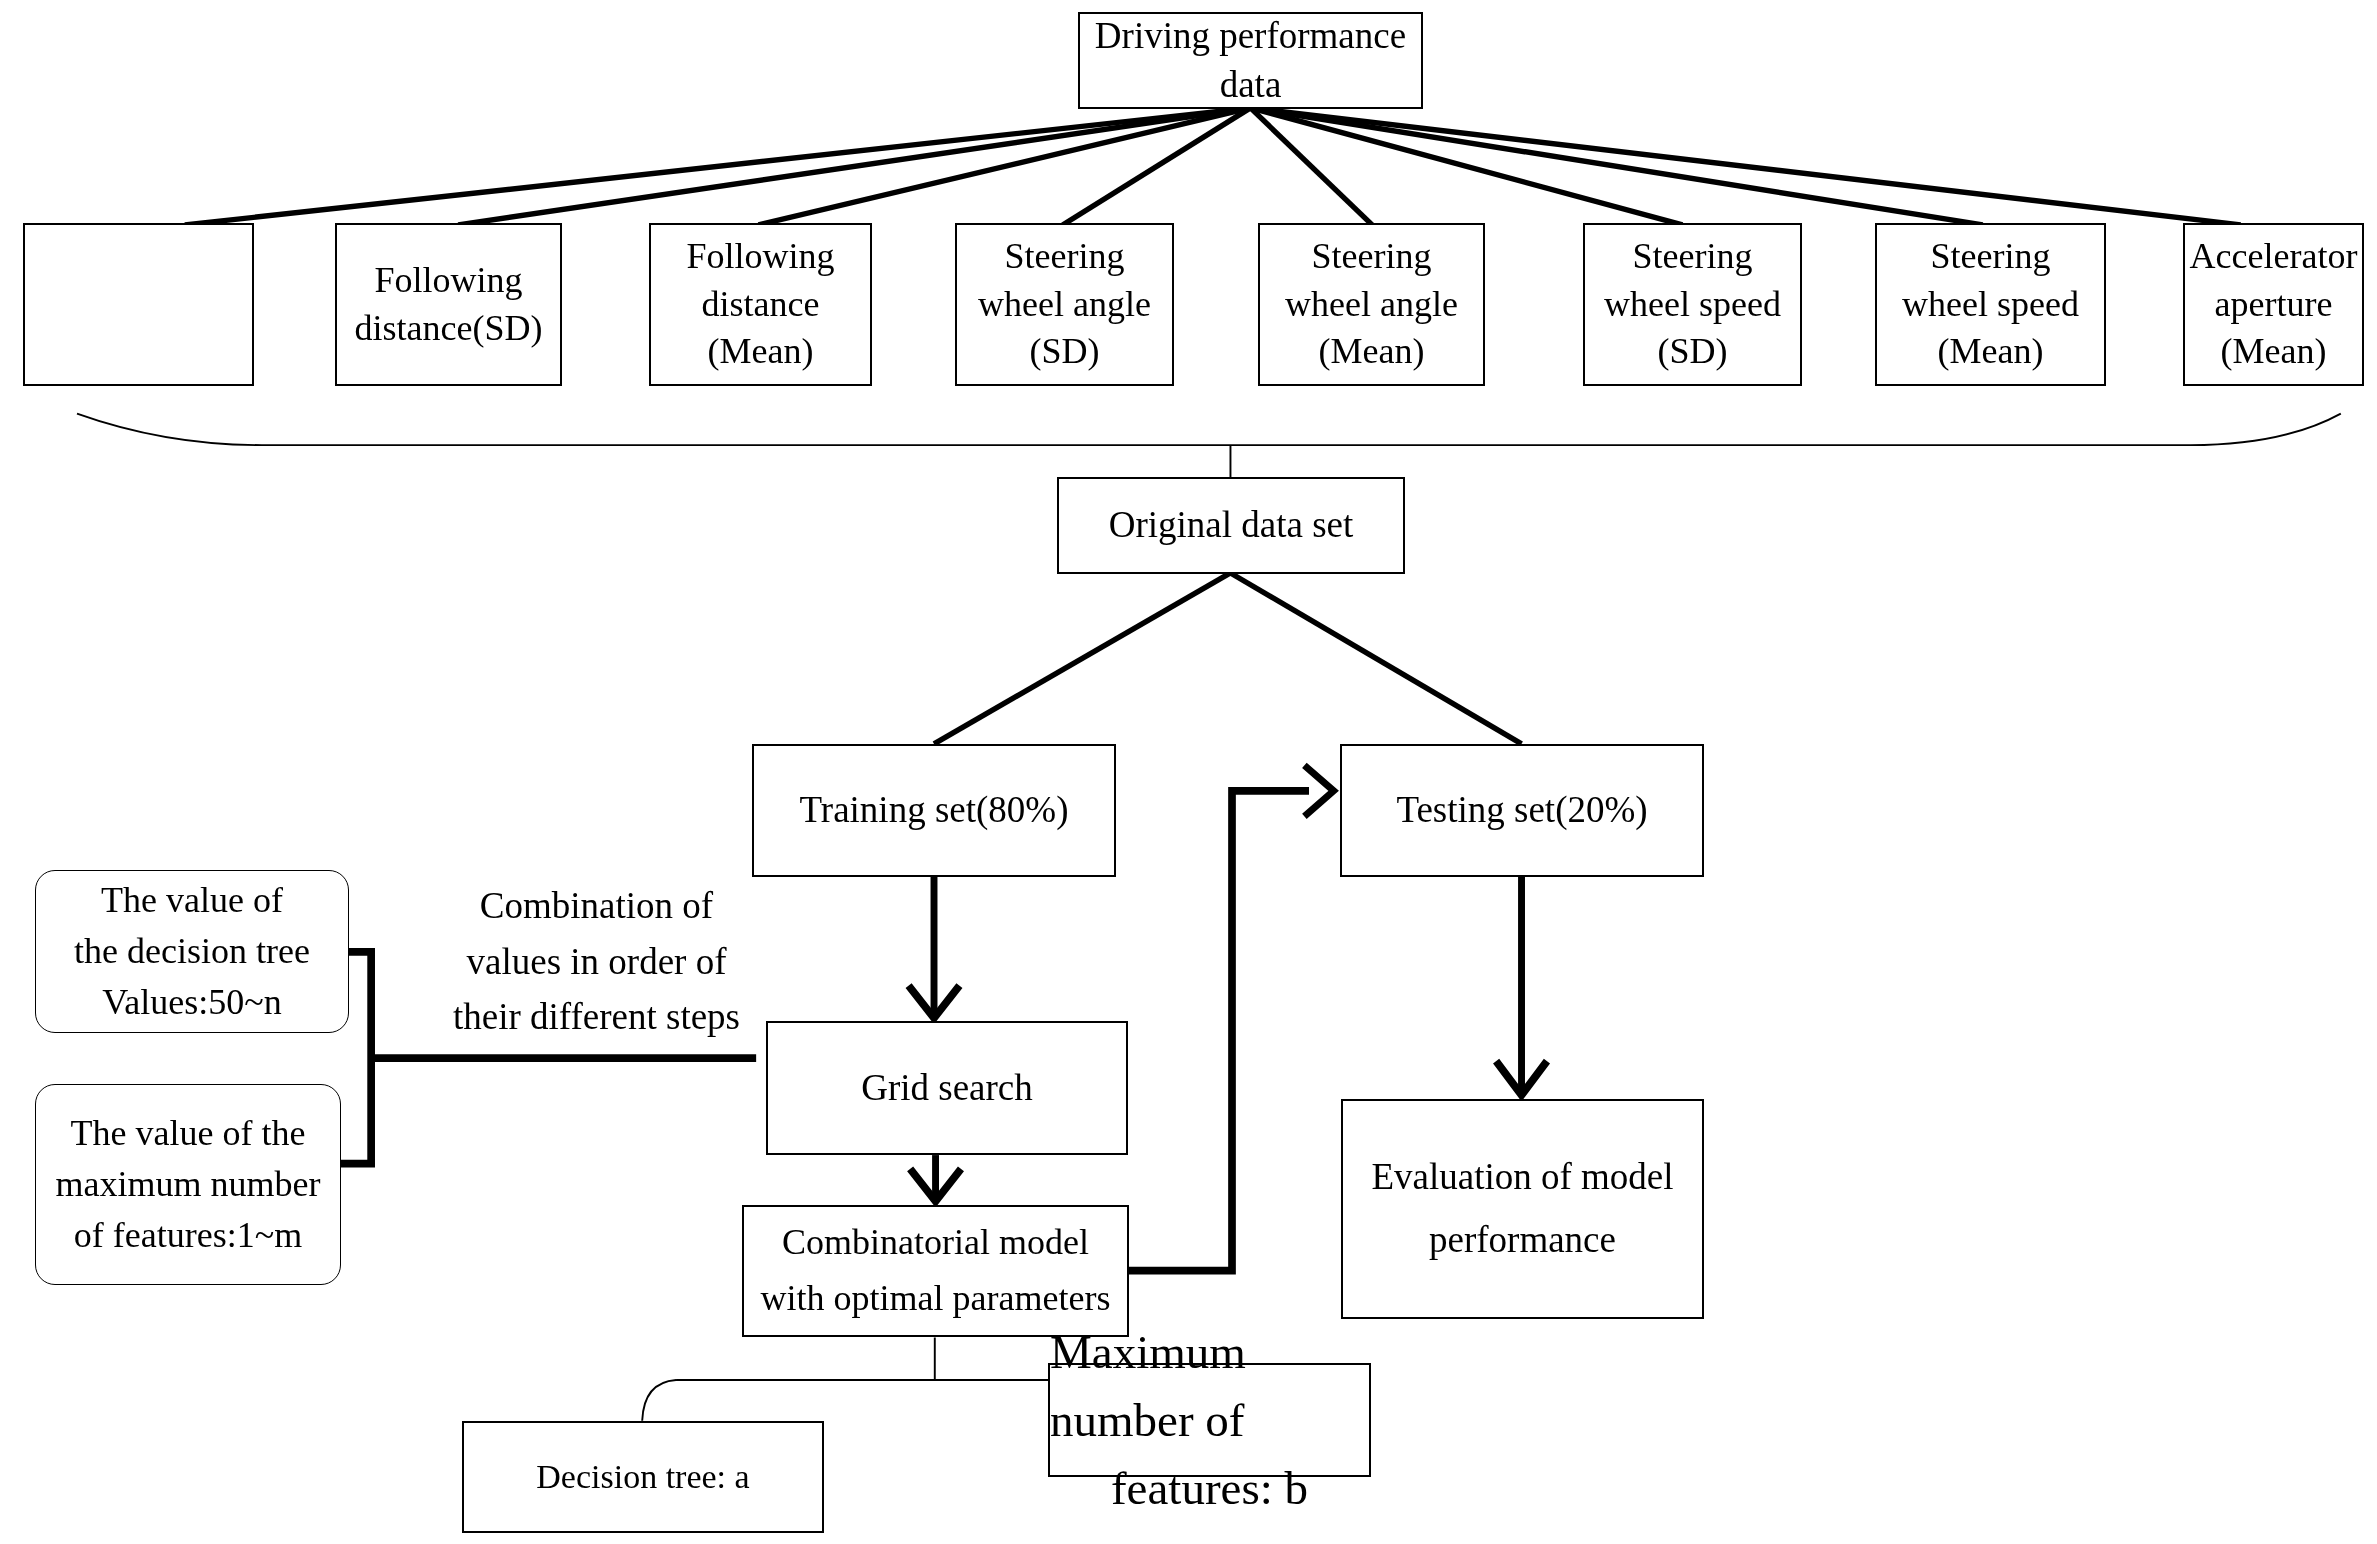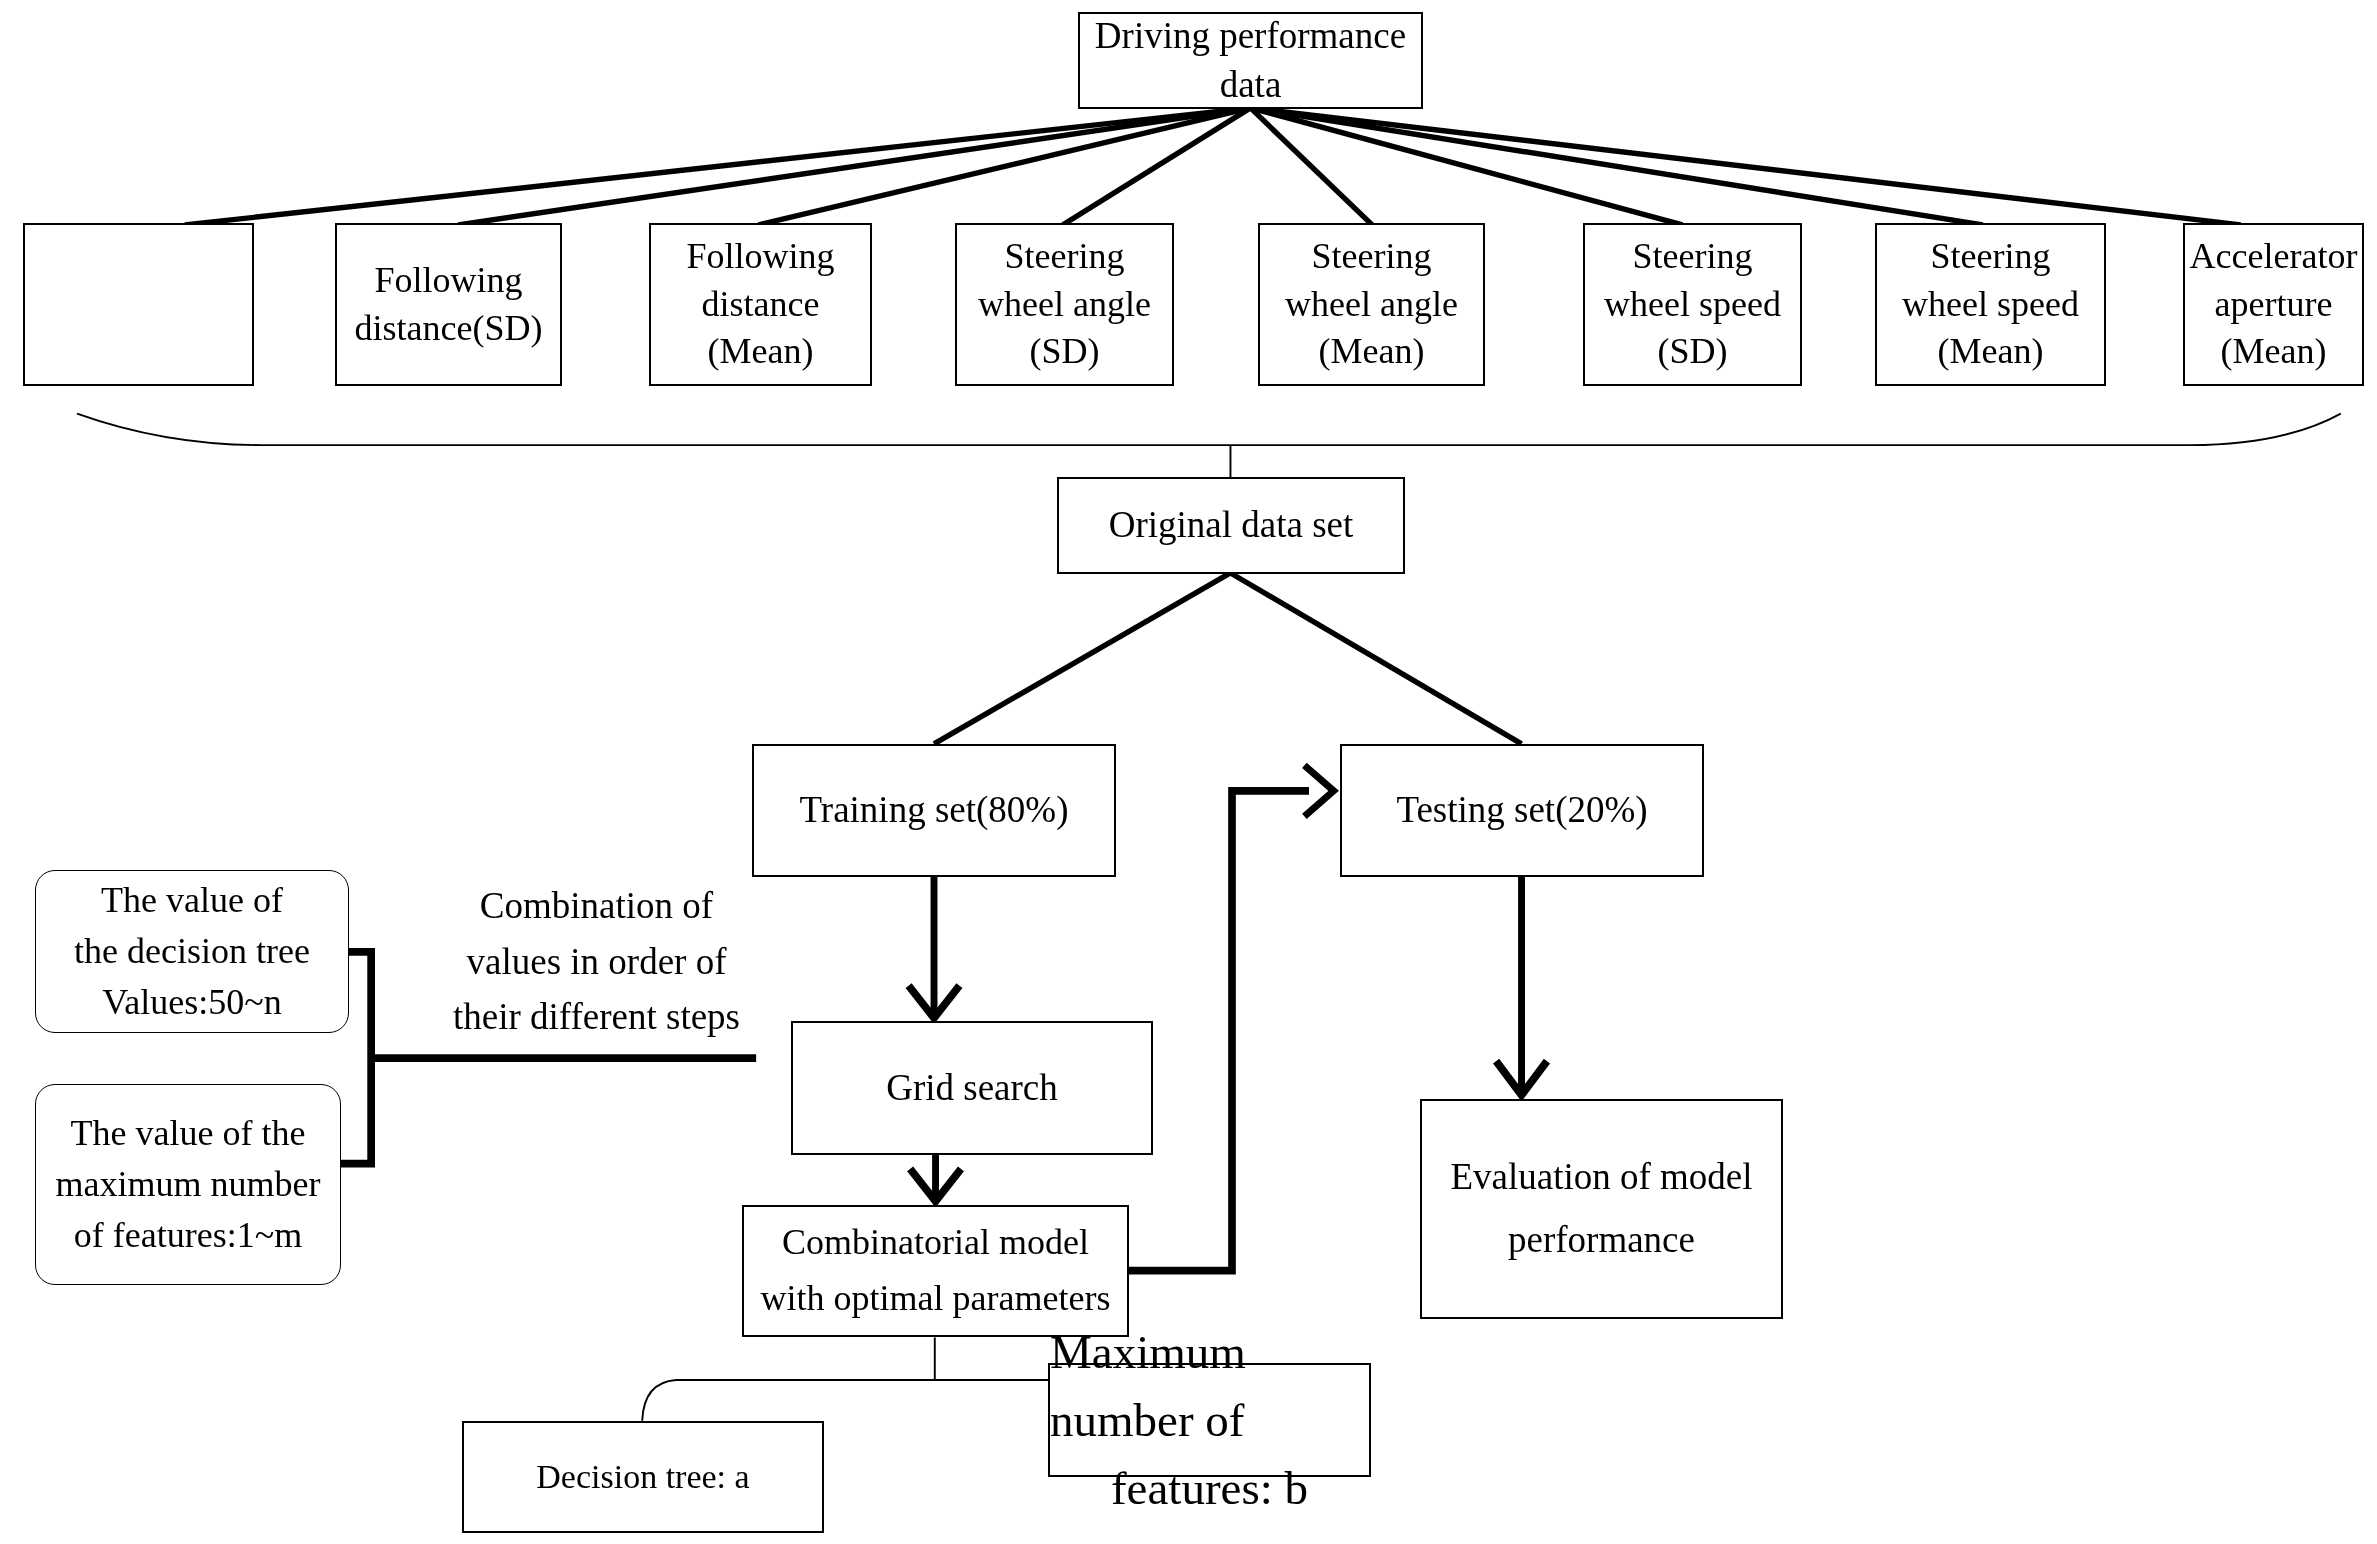--- a/index.html
+++ b/index.html
@@ -145,30 +145,30 @@
     <div>maximum number</div>
     <div>of features:1~m</div>
   </div>
 
   <div class="box nolines t48" style="left:400px; top:880px; width:393px; height:163px;">
     <div>Combination of</div>
     <div>values in order of</div>
     <div>their different steps</div>
   </div>
 
-  <div class="box t48" style="left:791px; top:1021px; width:362px; height:134px;">
+  <div class="box t48" style="left:766px; top:1021px; width:362px; height:134px;">
     <div>Grid search</div>
   </div>
 
   <div class="box" style="left:742px; top:1205px; width:387px; height:132px; line-height:1.55;">
     <div>Combinatorial model</div>
     <div>with optimal parameters</div>
   </div>
 
-  <div class="box wide2 t48" style="left:1420px; top:1099px; width:363px; height:220px;">
+  <div class="box wide2 t48" style="left:1341px; top:1099px; width:363px; height:220px;">
     <div>Evaluation of model</div>
     <div>performance</div>
   </div>
 
   <div class="box t44" style="left:462px; top:1421px; width:362px; height:112px;">
     <div>Decision tree: a</div>
   </div>
 
   <div class="box" style="left:1048px; top:1363px; width:323px; height:114px; font-size:47px; line-height:1.45;">
     <div>Maximum number of</div>

